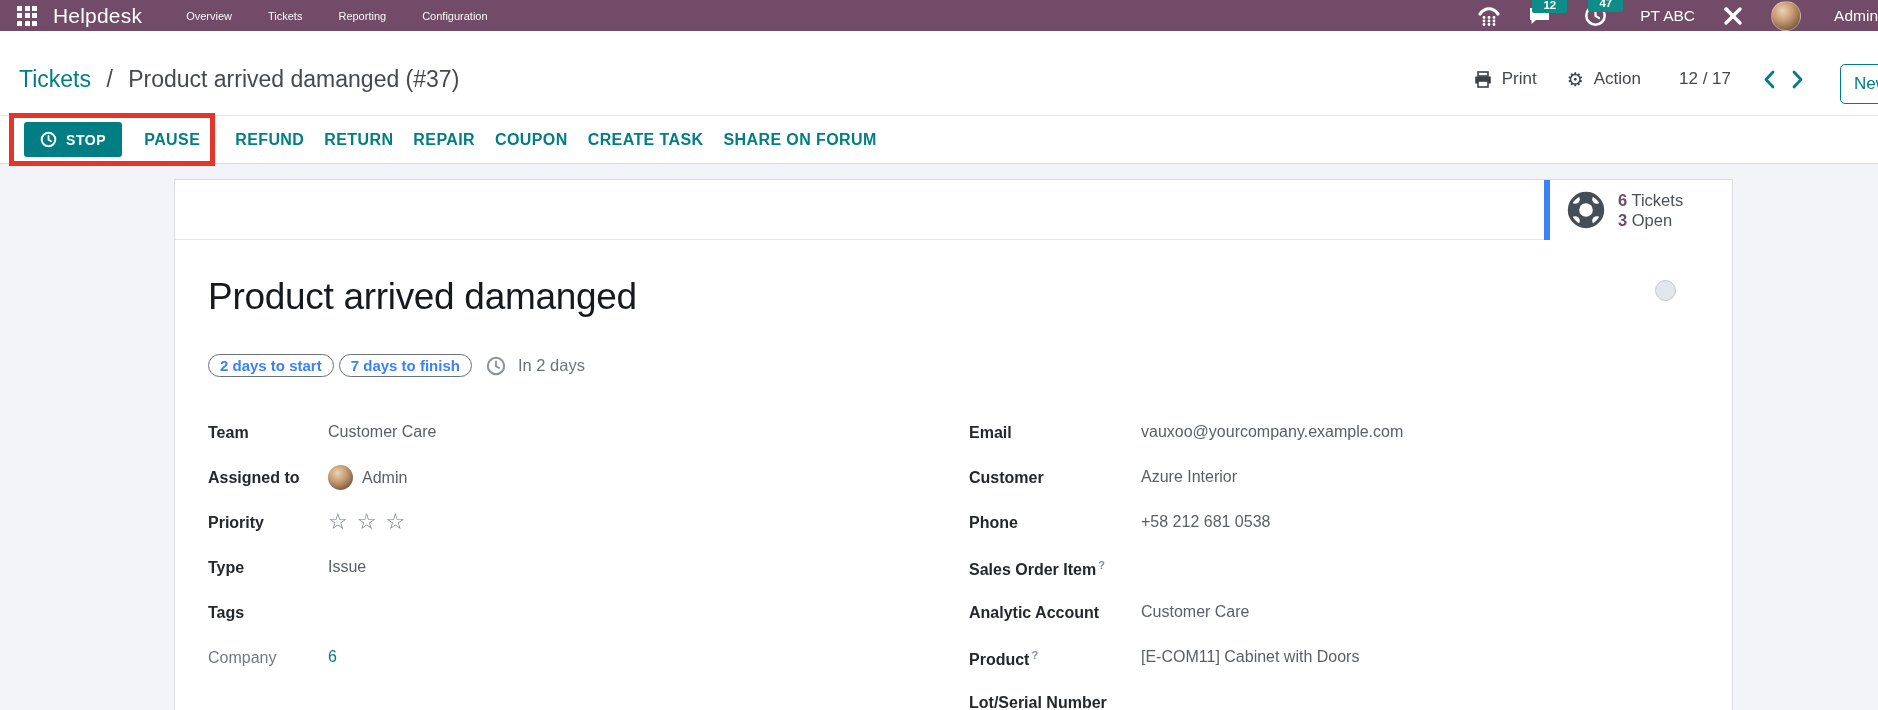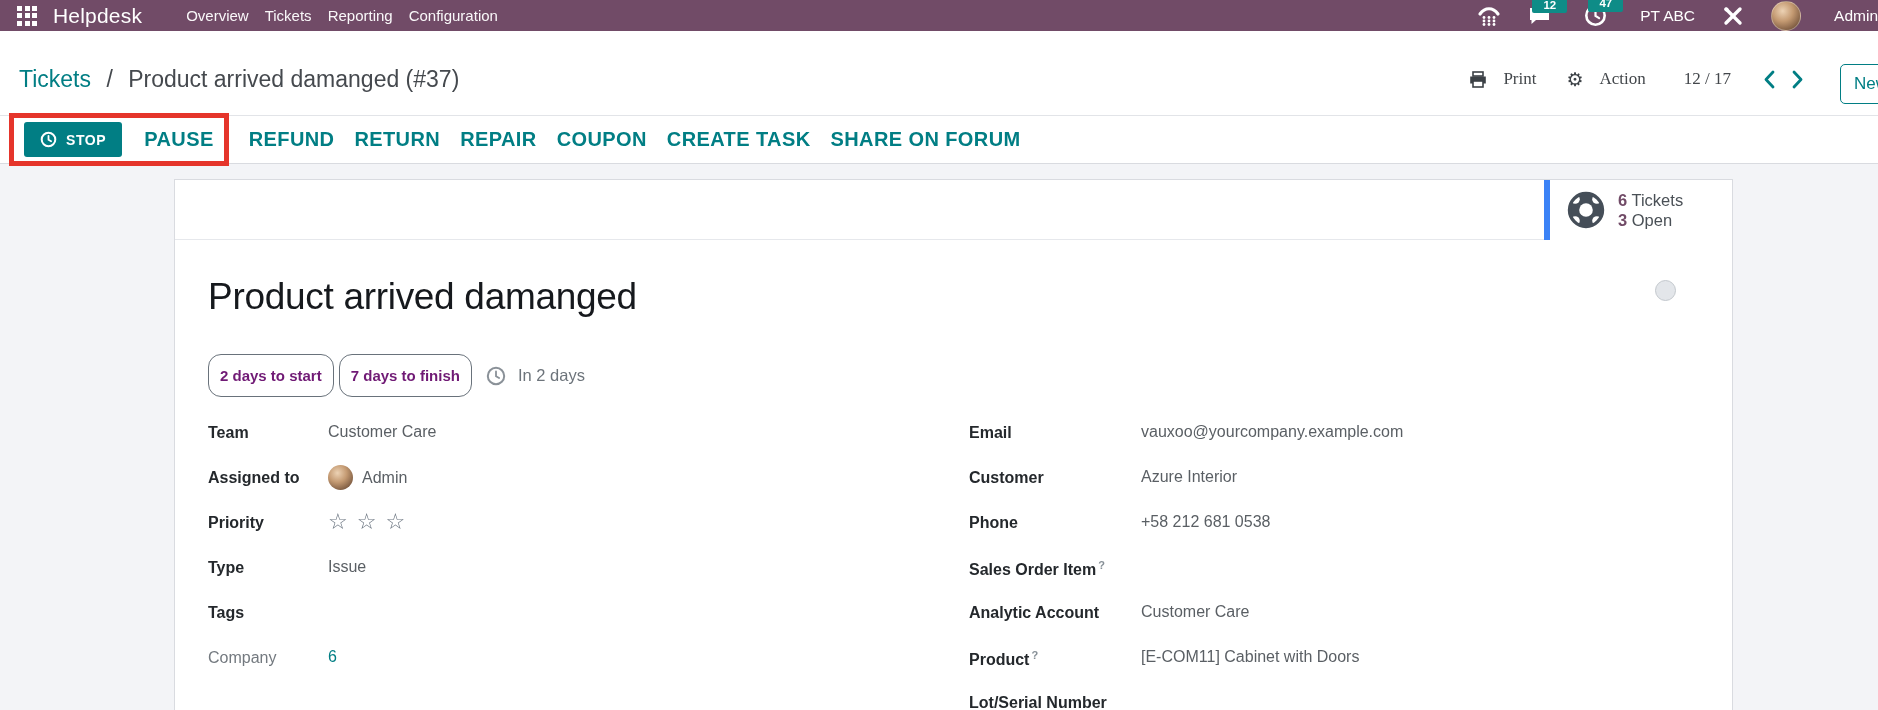--- a/index.html
+++ b/index.html
@@ -5,58 +5,58 @@
   * { box-sizing: border-box; margin: 0; padding: 0; }
   body { font-family: "Liberation Sans", sans-serif; background:#fff; }
   .screen { position:relative; width:1878px; height:710px; overflow:hidden; background:#fff; }
 
   
   .topbar { position:absolute; top:0; left:0; right:0; height:31px; background:#714B67;
             display:flex; align-items:center; color:#fff; }
   .apps-icon { margin:0 16px 0 17px; display:grid; grid-template-columns:repeat(3,5px); grid-gap:2.5px; cursor:pointer; }
   .apps-icon i { width:5px; height:5px; background:#fff; display:block; }
   .brand { font-size:21px; font-weight:400; margin-right:44px; letter-spacing:.2px; }
-  .menu { display:flex; gap:16px; font-size:15px; }
+  .menu { display:flex; gap:36px; font-size:11px; }
   .menu .menu-item { cursor:pointer; opacity:.96; }
   .topbar-right { margin-left:auto; display:flex; align-items:center; gap:27px; }
   .tb-ico { position:relative; display:flex; align-items:center; cursor:pointer; }
   .tb-badge { position:absolute; top:-9px; right:-16px; background:#0E8C87; color:#fff;
               font-size:11.5px; font-weight:700; padding:2px 11px; border-radius:2px; line-height:1.1; }
   .company-switch { font-size:15.5px; cursor:pointer; margin-left:6px; }
   .tb-avatar { width:30px; height:30px; border-radius:50%;
       background: radial-gradient(circle at 38% 32%, #ecd2b4 0%, #c49a72 40%, #7d5b41 78%, #51402f 100%);
       border:1px solid rgba(255,255,255,.35); flex:none; }
   .user-name { font-size:15.5px; margin-left:-18px; padding-left:24px; white-space:nowrap; }
 
   
   .control-panel { position:absolute; top:43px; left:0; right:0; height:73px; background:#fff;
                    border-bottom:1px solid #e2e4e8; }
   .breadcrumb { position:absolute; left:19px; top:23px; font-size:23px; white-space:nowrap; }
   .crumb-link { color:#017E84; cursor:pointer; }
   .crumb-sep { color:#45494e; margin:0 9px; }
   .crumb-current { color:#45494e; }
   .cp-right { position:absolute; right:74px; top:0; height:72px; display:flex; align-items:center;
               gap:30px; font-size:17px; color:#43474b; }
-  .cp-item { display:flex; align-items:center; gap:16px; cursor:pointer;font-family:Liberation Serif, serif; }
+  .cp-item { display:flex; align-items:center; gap:10px; cursor:pointer; }
   .pager-text { margin-left:8px; }
   .pager-nav { display:flex; gap:17px; margin-left:2px; }
   .pager-nav svg { cursor:pointer; }
   .new-btn { position:absolute; left:1840px; top:64px; height:40px; width:86px; background:#fff;
              border:1px solid #017E84; border-radius:5px; color:#017E84; font-size:17px;
              display:flex; align-items:center; padding-left:13px; cursor:pointer; }
 
   
   .action-bar { position:absolute; top:116px; left:0; right:0; height:47px; background:#fff; }
   .ab-left { position:absolute; left:9px; top:0; height:47px; display:flex; align-items:center; gap:20px; }
   .ann-wrap { border:5px solid #E5352B; display:flex; align-items:center; gap:22px;
               padding:4px 10px; background:transparent; z-index:4; }
   .btn-stop { background:#017E84; color:#fff; font-size:14px; font-weight:700; letter-spacing:.6px;
               padding:9px 16px; border-radius:3px; display:flex; align-items:center; gap:9px;
               border:none; cursor:pointer; font-family:inherit; }
-  .btn-flat { color:#017E84; font-size:20px; font-weight:700; letter-spacing:.4px; background:none;
+  .btn-flat { color:#017E84; font-size:16px; font-weight:700; letter-spacing:.4px; background:none;
               border:none; cursor:pointer; font-family:inherit; white-space:nowrap; }
   .timer-wrap { border:5px solid #E5352B; padding:1px 9px; margin-left:16px; }
   .timer { font-size:28px; font-weight:700; color:#2E4257; letter-spacing:.5px; white-space:nowrap; }
 
   .stages { position:absolute; right:0; top:116px; height:47px; display:flex; align-items:stretch;
             background:#fff; padding-right:6px; }
   .stage-new { background:#714B67; color:#fff; font-size:14px; font-weight:700; letter-spacing:.3px;
                display:flex; align-items:center; padding:0 30px 0 19px;
                clip-path:polygon(0 0, calc(100% - 14px) 0, 100% 50%, calc(100% - 14px) 100%, 0 100%);
                cursor:pointer; }
@@ -76,22 +76,22 @@
               display:flex; align-items:center; gap:13px; padding-left:17px; cursor:pointer; background:#fff;margin-left:46px; }
   .stat-lines { font-size:16.5px; line-height:1.22; color:#4a5056; }
   .stat-num { font-weight:700; color:#714B67; }
 
   .ticket-title { position:absolute; left:33px; top:96px; font-size:37px; font-weight:400;
                   color:#16191d; letter-spacing:-.3px; cursor:text; }
   .kanban-state { position:absolute; right:56px; top:100px; width:21px; height:21px; border-radius:50%;
                   background:#e3e6ea; border:1px solid #c3c8cd; cursor:pointer; }
 
   .badge-row { position:absolute; left:33px; top:174px; display:flex; align-items:center; gap:5px; }
-  .sla-pill { border:1px solid #69727b; border-radius:13px; padding:12px 11px; font-size:15px;
-              font-weight:600; color:#701a75; white-space:nowrap; }
+  .sla-pill { border:1px solid #69727b; border-radius:13px; padding:2px 11px; font-size:15px;
+              font-weight:600; color:#3b82f6; white-space:nowrap; }
   .deadline-clock { margin-left:9px; display:flex; align-items:center; }
   .deadline-text { color:#6d747b; font-size:16.5px; margin-left:7px; }
 
   .fields-left  { position:absolute; left:33px;  top:243px; width:560px; }
   .fields-right { position:absolute; left:794px; top:243px; width:700px; }
   .frow { display:grid; height:45px; align-items:start; }
   .fields-left  .frow { grid-template-columns:120px 1fr; }
   .fields-right .frow { grid-template-columns:172px 1fr; }
   .flabel { font-size:16px; font-weight:600; color:#24282c; padding-top:1px; white-space:nowrap; }
   .flabel.muted { color:#73797f; font-weight:400; }

